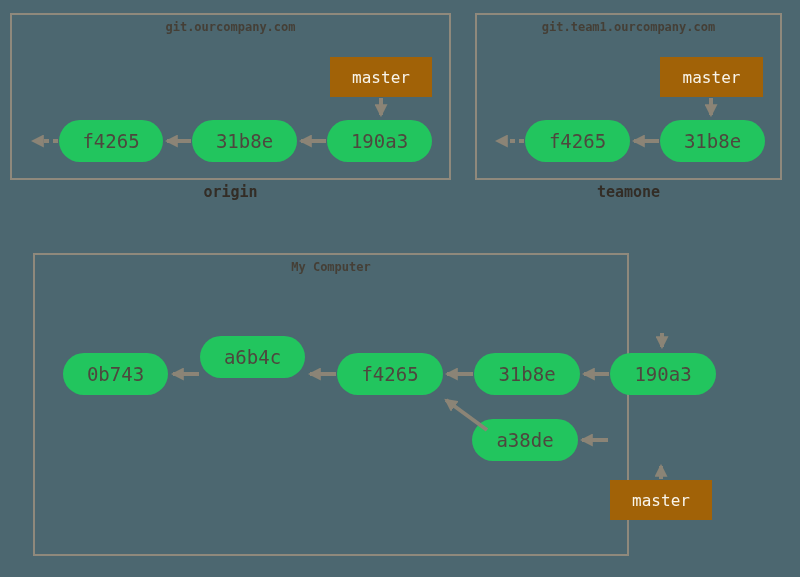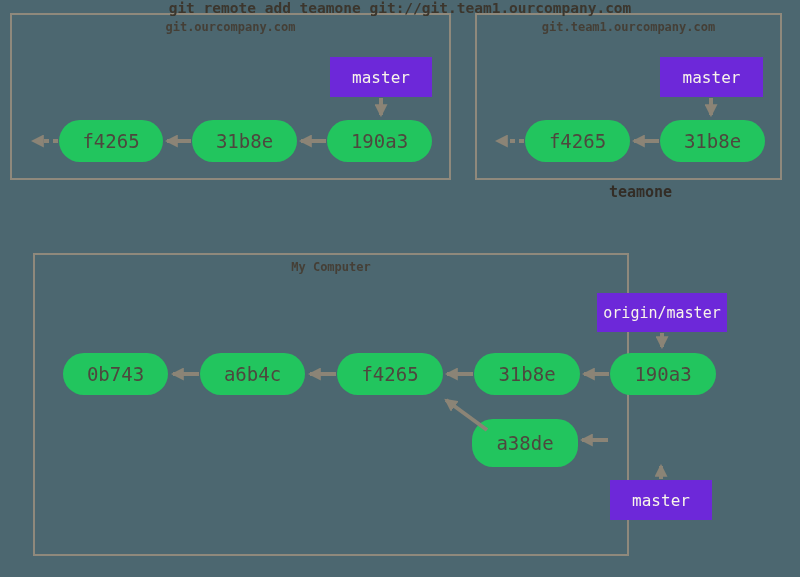--- a/index.html
+++ b/index.html
@@ -27,21 +27,21 @@
     position:absolute;
     background:#22c55e;
     border-radius:21px;
     display:flex; align-items:center; justify-content:center;
     font-size:19px;
     color:#4e473e;
     box-sizing:border-box;
   }
   .ref {
     position:absolute;
-    background:#6d28d9;
+    background:#a16207;
     color:#f8f4ea;
     display:flex; align-items:center; justify-content:center;
     font-size:16px;
     box-sizing:border-box;
   }
   .ref.small { font-size:15px; }
   .ext-label {
     position:absolute;
     text-align:center;
     font-weight:bold;
@@ -67,43 +67,42 @@
 
 <div class="canvas">
 
   <div class="frame" style="left:10px; top:13px; width:441px; height:167px;">
     <div class="frame-title">git.ourcompany.com</div>
   </div>
   <div class="ref" style="left:330px; top:57px; width:102px; height:40px;">master</div>
   <div class="commit" style="left:59px; top:120px; width:104px; height:42px;">f4265</div>
   <div class="commit" style="left:192px; top:120px; width:105px; height:42px;">31b8e</div>
   <div class="commit" style="left:327px; top:120px; width:105px; height:42px;">190a3</div>
+  <div class="ext-label" style="left:10px; top:183px; width:441px;">origin</div>
 
   <div class="frame" style="left:475px; top:13px; width:307px; height:167px;">
     <div class="frame-title">git.team1.ourcompany.com</div>
   </div>
   <div class="ref" style="left:660px; top:57px; width:103px; height:40px;">master</div>
   <div class="commit" style="left:525px; top:120px; width:105px; height:42px;">f4265</div>
   <div class="commit" style="left:660px; top:120px; width:105px; height:42px;">31b8e</div>
-  <div class="ext-label" style="left:487px; top:183px; width:307px;">teamone</div>
+  <div class="ext-label" style="left:475px; top:183px; width:307px;">teamone</div>
 
-  <div class="command">git remote add teamone git://git.team1.ourcompany.com</div>
 
   <div class="frame" style="left:33px; top:253px; width:596px; height:303px;">
     <div class="frame-title">My Computer</div>
   </div>
-  <div class="ref small" style="left:597px; top:293px; width:130px; height:39px;">origin/master</div>
 
   <div class="commit" style="left:63px;  top:353px; width:105px; height:42px;">0b743</div>
-  <div class="commit" style="left:200px; top:353px; width:105px; height:42px;">a6b4c</div>
+  <div class="commit" style="left:200px; top:336px; width:105px; height:42px;">a6b4c</div>
   <div class="commit" style="left:337px; top:353px; width:106px; height:42px;">f4265</div>
   <div class="commit" style="left:474px; top:353px; width:106px; height:42px;">31b8e</div>
   <div class="commit" style="left:610px; top:353px; width:106px; height:42px;">190a3</div>
 
-  <div class="commit" style="left:472px; top:419px; width:106px; height:48px;">a38de</div>
+  <div class="commit" style="left:472px; top:419px; width:106px; height:42px;">a38de</div>
 
   <div class="ref" style="left:610px; top:480px; width:102px; height:40px;">master</div>
 
   <svg class="arrows" width="800" height="577" viewBox="0 0 800 577">
     <defs>
       <marker id="ah" viewBox="0 0 12 12" refX="10" refY="6" markerWidth="13" markerHeight="13" orient="auto" markerUnits="userSpaceOnUse">
         <path d="M0,0 L12,6 L0,12 Z" fill="#8b8476"></path>
       </marker>
     </defs>
 

